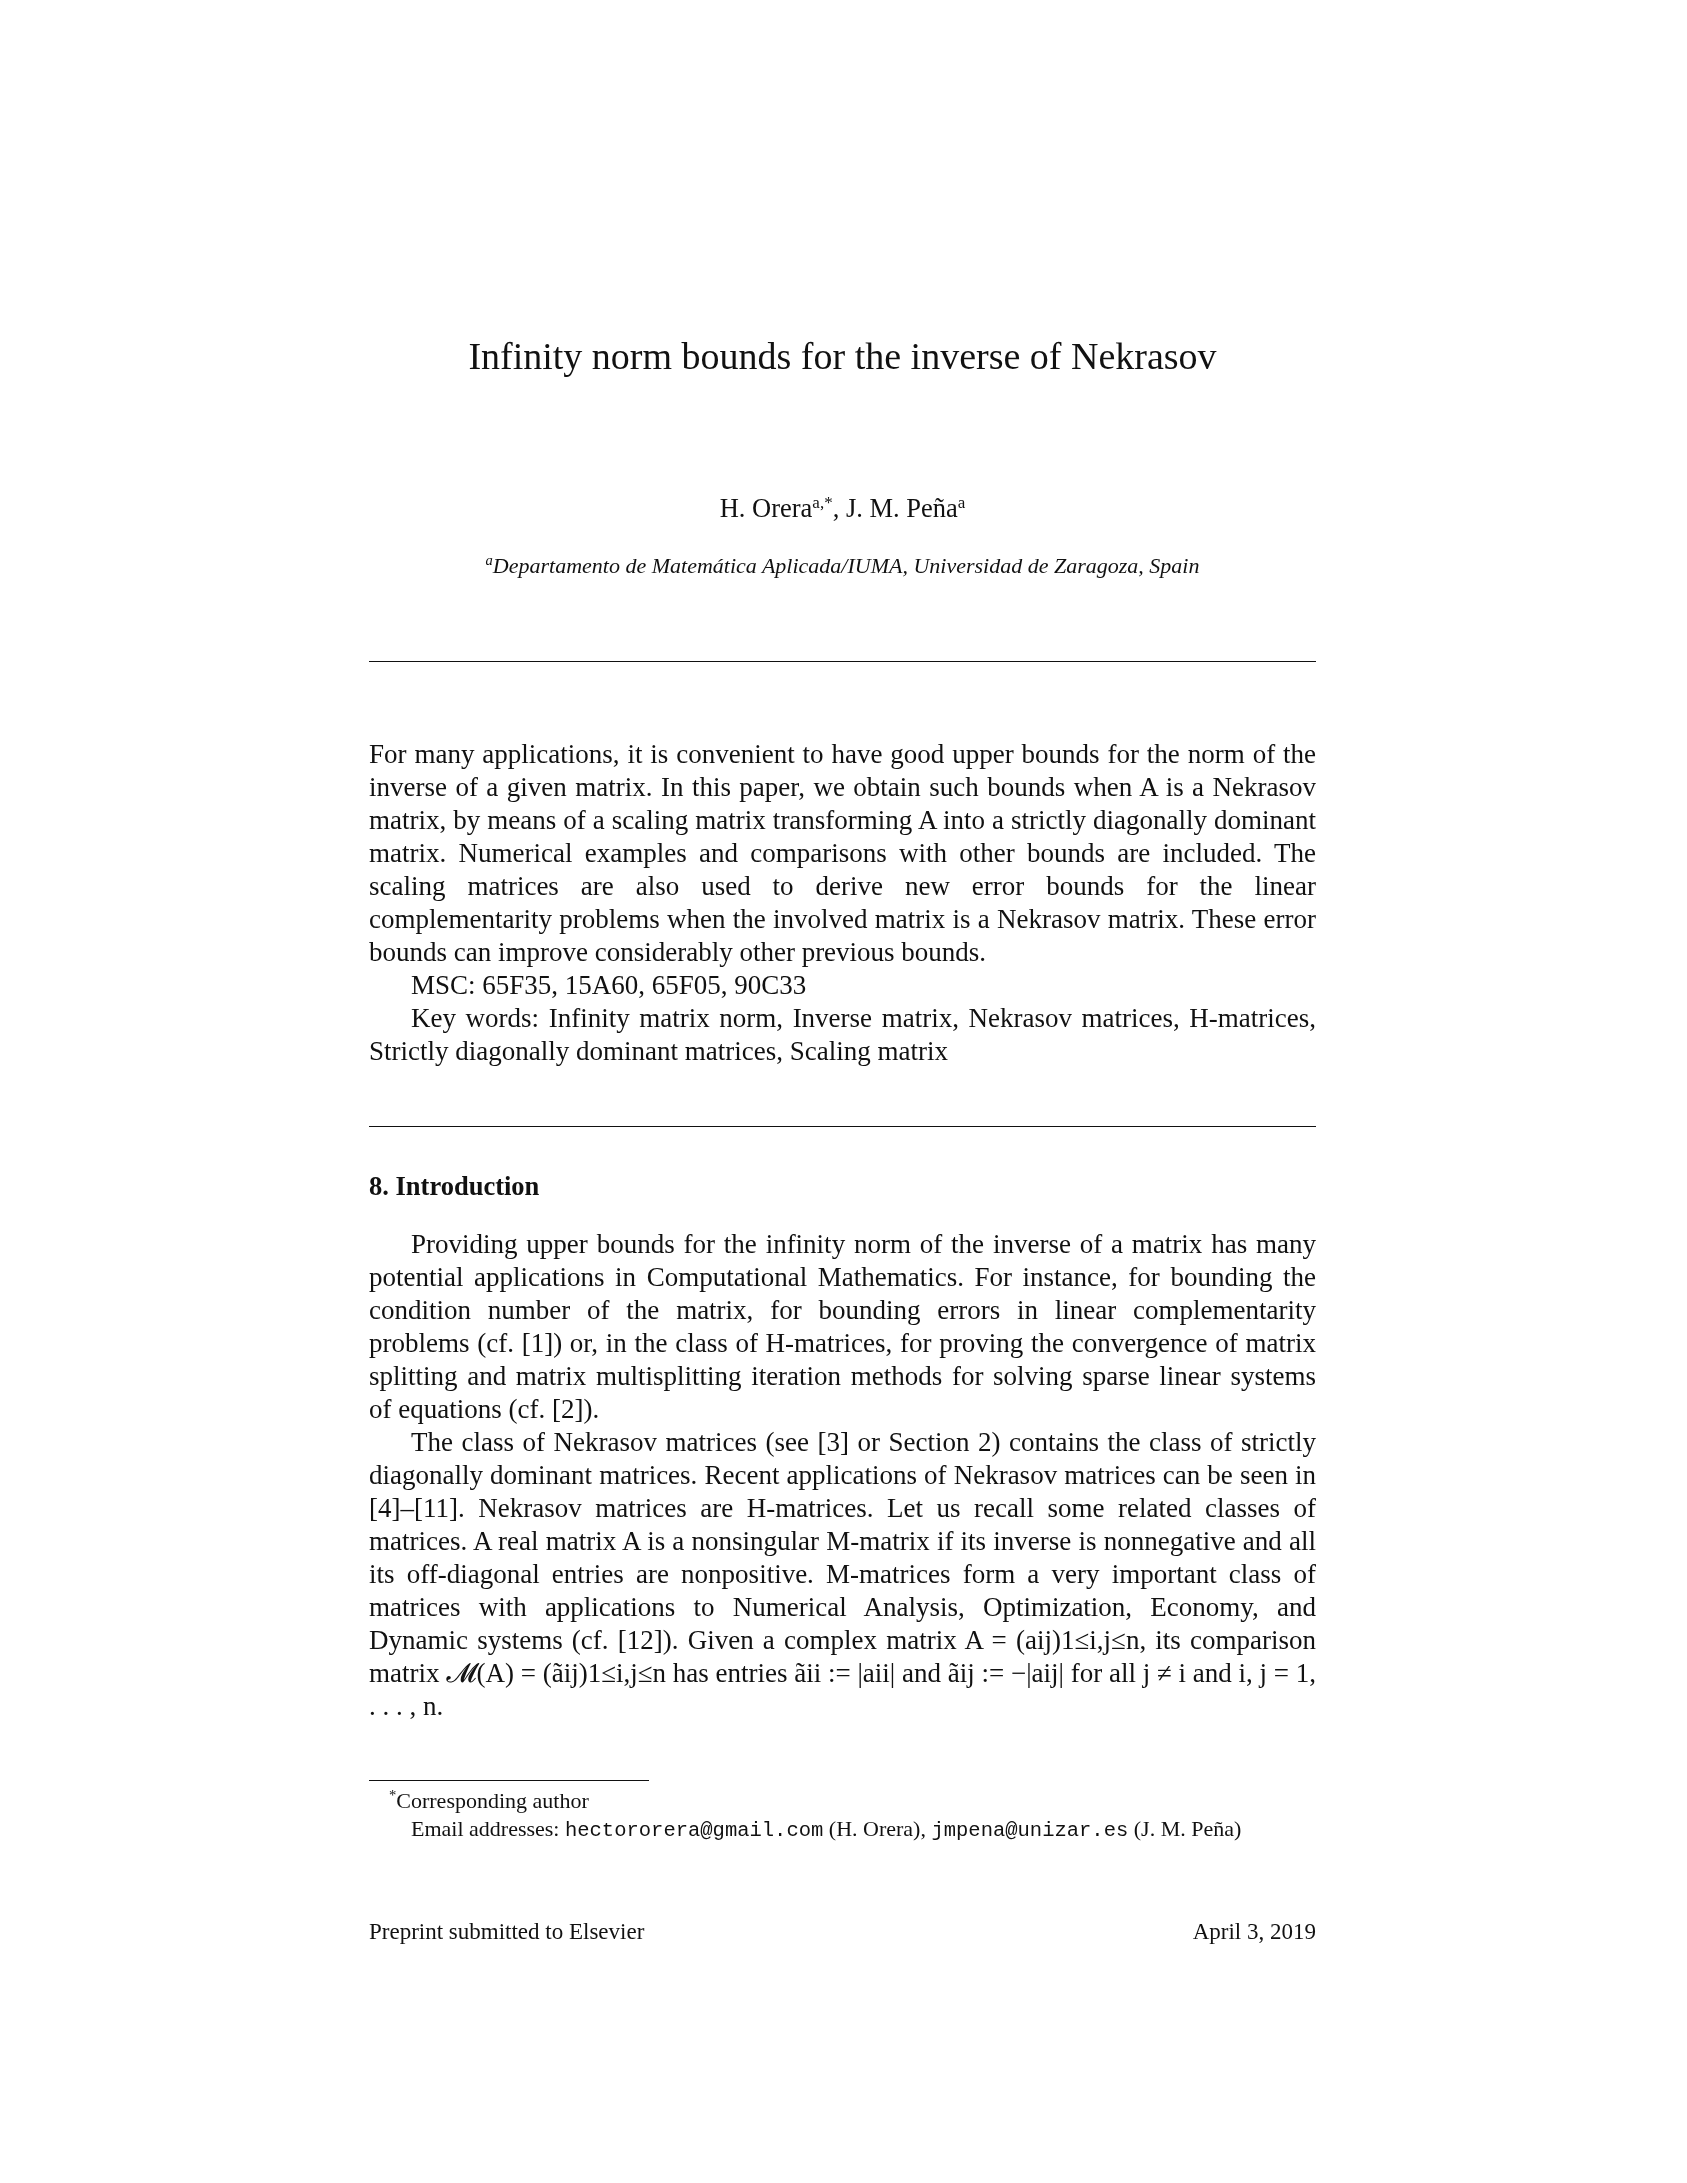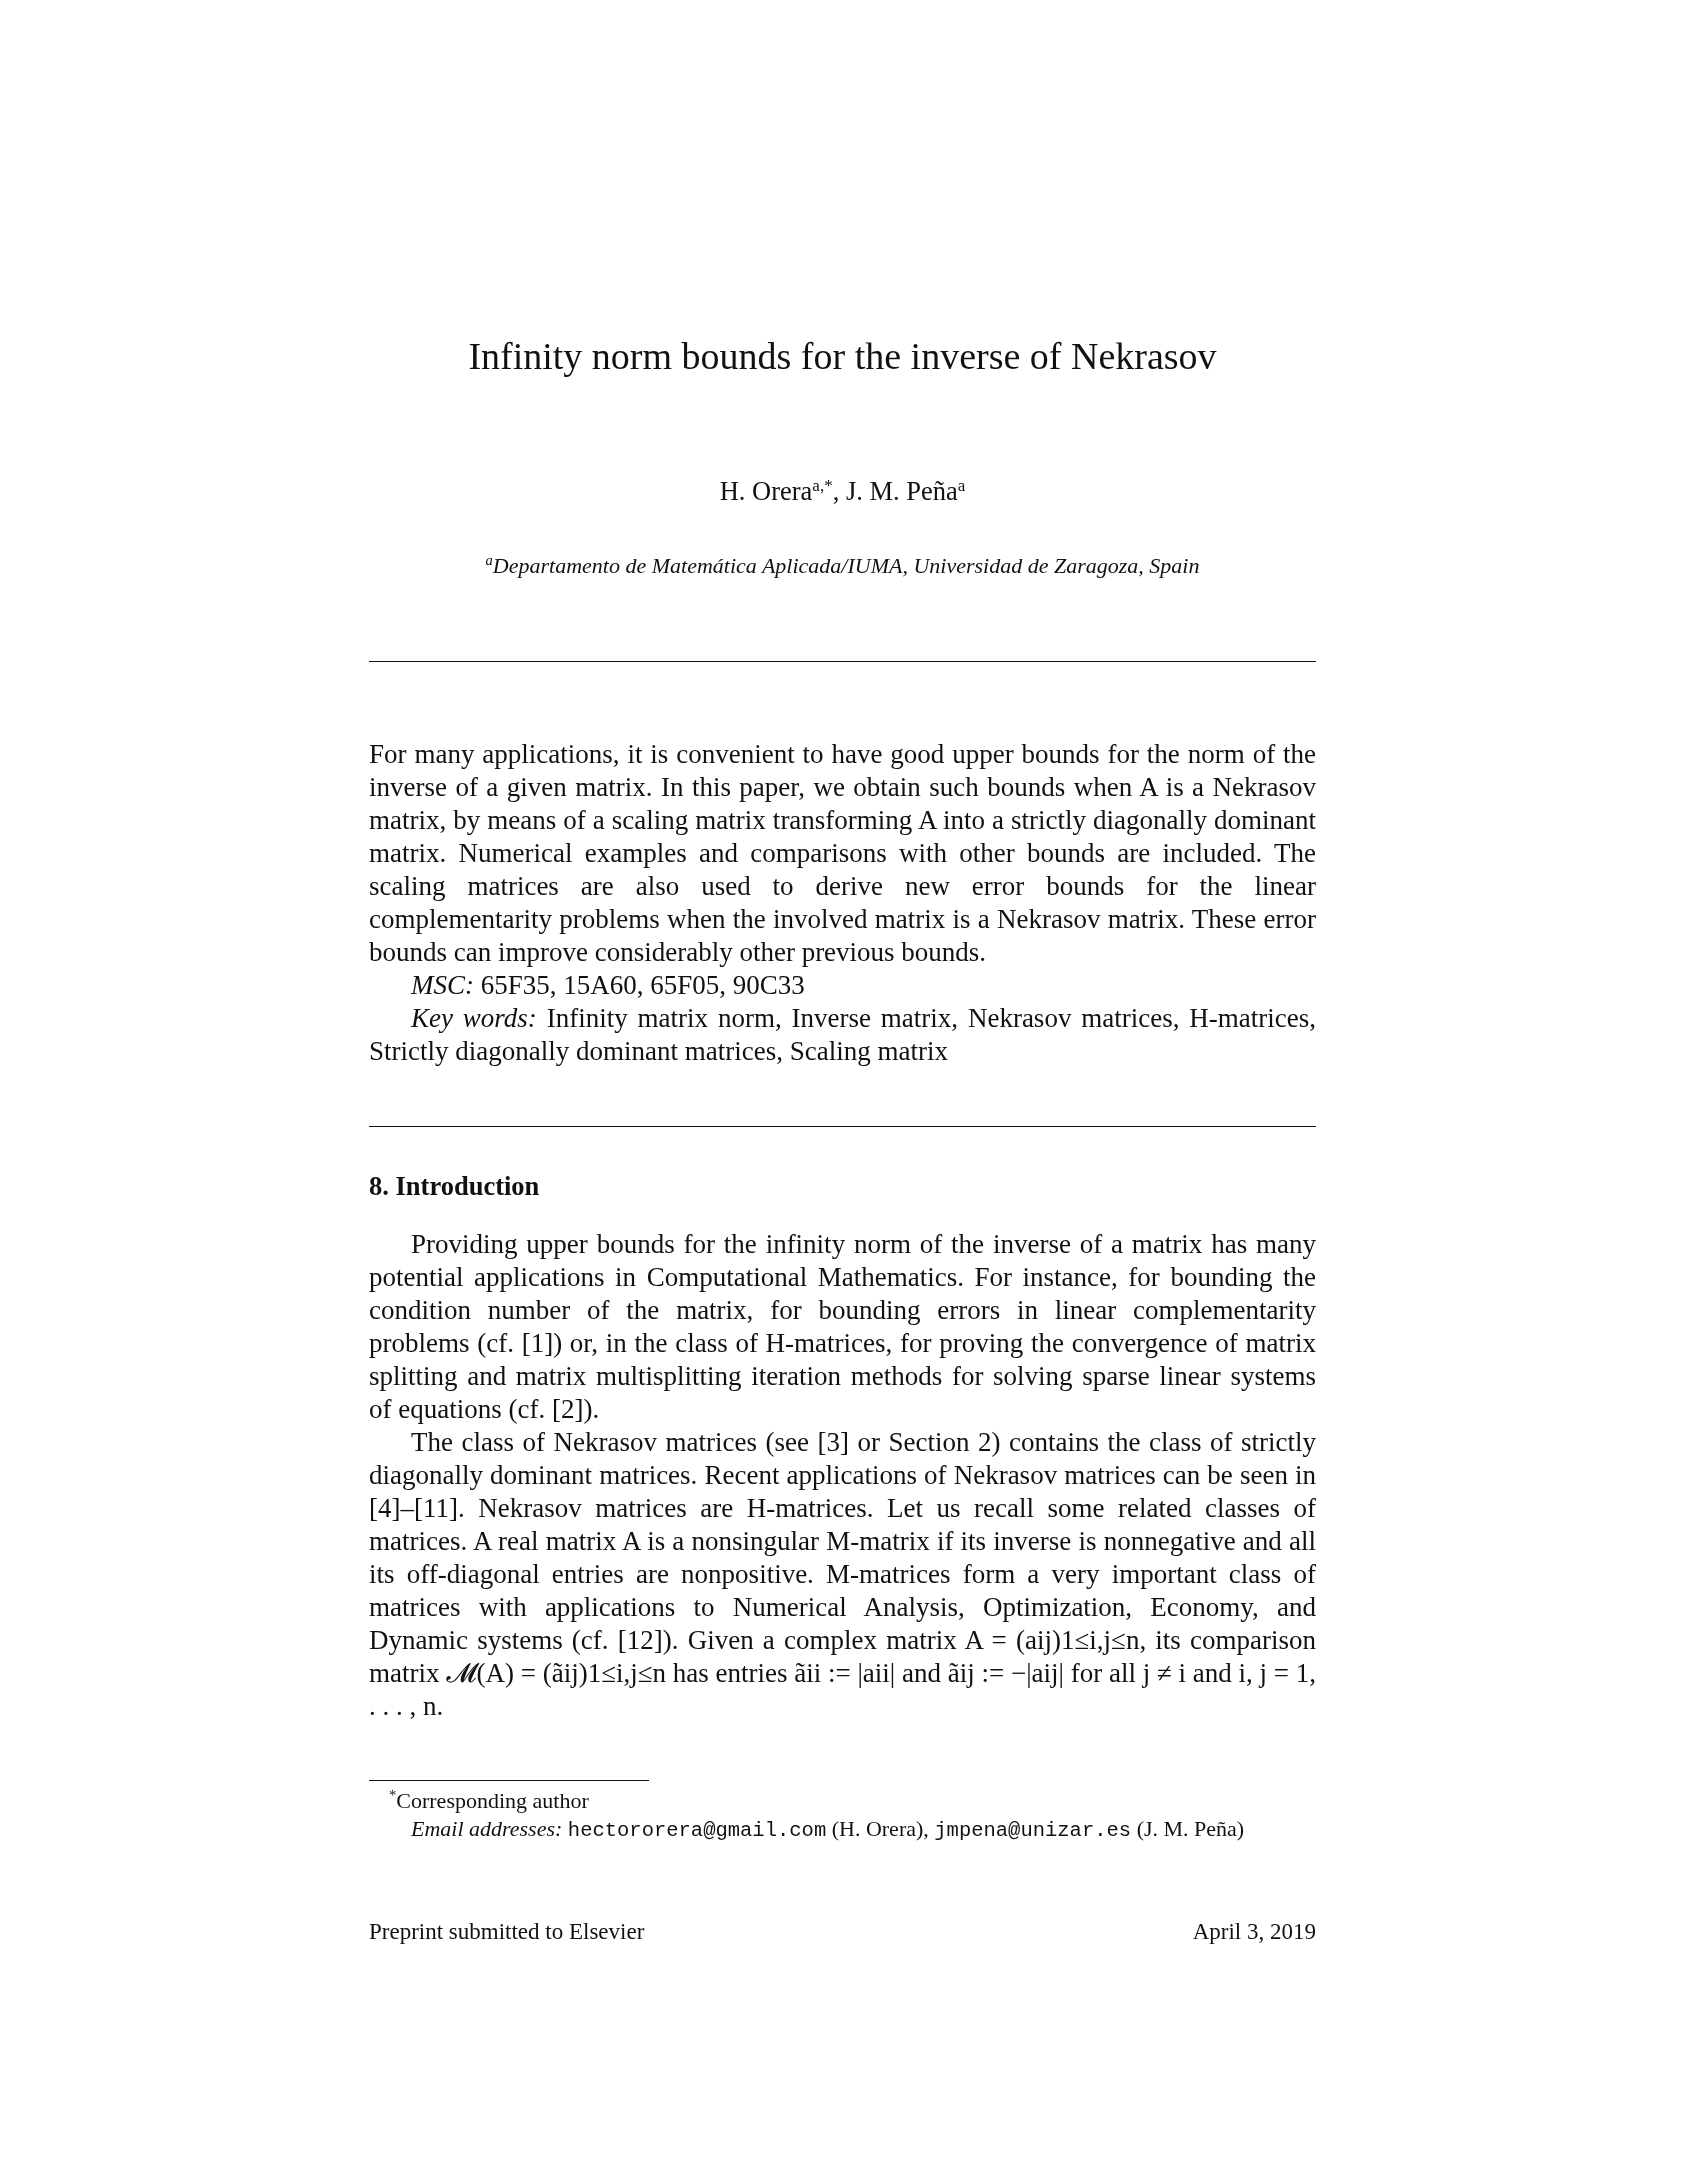--- a/index.html
+++ b/index.html
@@ -10,21 +10,21 @@
   }
   .page { position: absolute; left: 0; top: 0; width: 1688px; height: 1766px; }
   .mono { font-family: "Liberation Mono", "DejaVu Sans Mono", monospace; }
 
   .title {
     position: absolute; left: 369px; width: 947px; top: 331px;
     text-align: center; font-size: 38px; line-height: 50px;
     font-family: "Liberation Serif", "DejaVu Serif", serif;
   }
   .authors {
-    position: absolute; left: 369px; width: 947px; top: 475px;
+    position: absolute; left: 369px; width: 947px; top: 492px;
     text-align: center; font-size: 26.5px; line-height: 33px;
     font-family: "Liberation Serif", "DejaVu Serif", serif;
   }
   .authors sup { font-size: 17px; vertical-align: 9.3px; line-height: 0; }
   .affil {
     position: absolute; left: 369px; width: 947px; top: 533px;
     text-align: center; font-size: 22px; line-height: 29px; font-style: italic;
     font-family: "Liberation Serif", "DejaVu Serif", serif;
     margin-top: 18px;
   }
@@ -39,21 +39,21 @@
 
   .col {
     position: absolute; left: 369px; width: 947px;
     font-family: "Liberation Serif", "DejaVu Serif", serif;
     font-size: 27px; line-height: 33px; text-align: justify;
   }
   .abstract-heading { top: 688px; font-weight: bold; font-size: 26.5px; }
   .abstract-body { top: 738px; }
   .abstract-body p { margin: 0; }
   .indent { text-indent: 42px; }
-  .it { font-style: italic; }
+  .it { }
 
   .section-heading { top: 1170px; font-weight: bold; font-size: 26.5px; }
   .intro { top: 1228px; }
   .intro p { margin: 0; text-indent: 42px; }
 
   .fn-rule {
     position: absolute; left: 369px; top: 1780px; width: 280px; height: 0;
     border-top: 1.7px solid #111111;
   }
   .footnotes {

